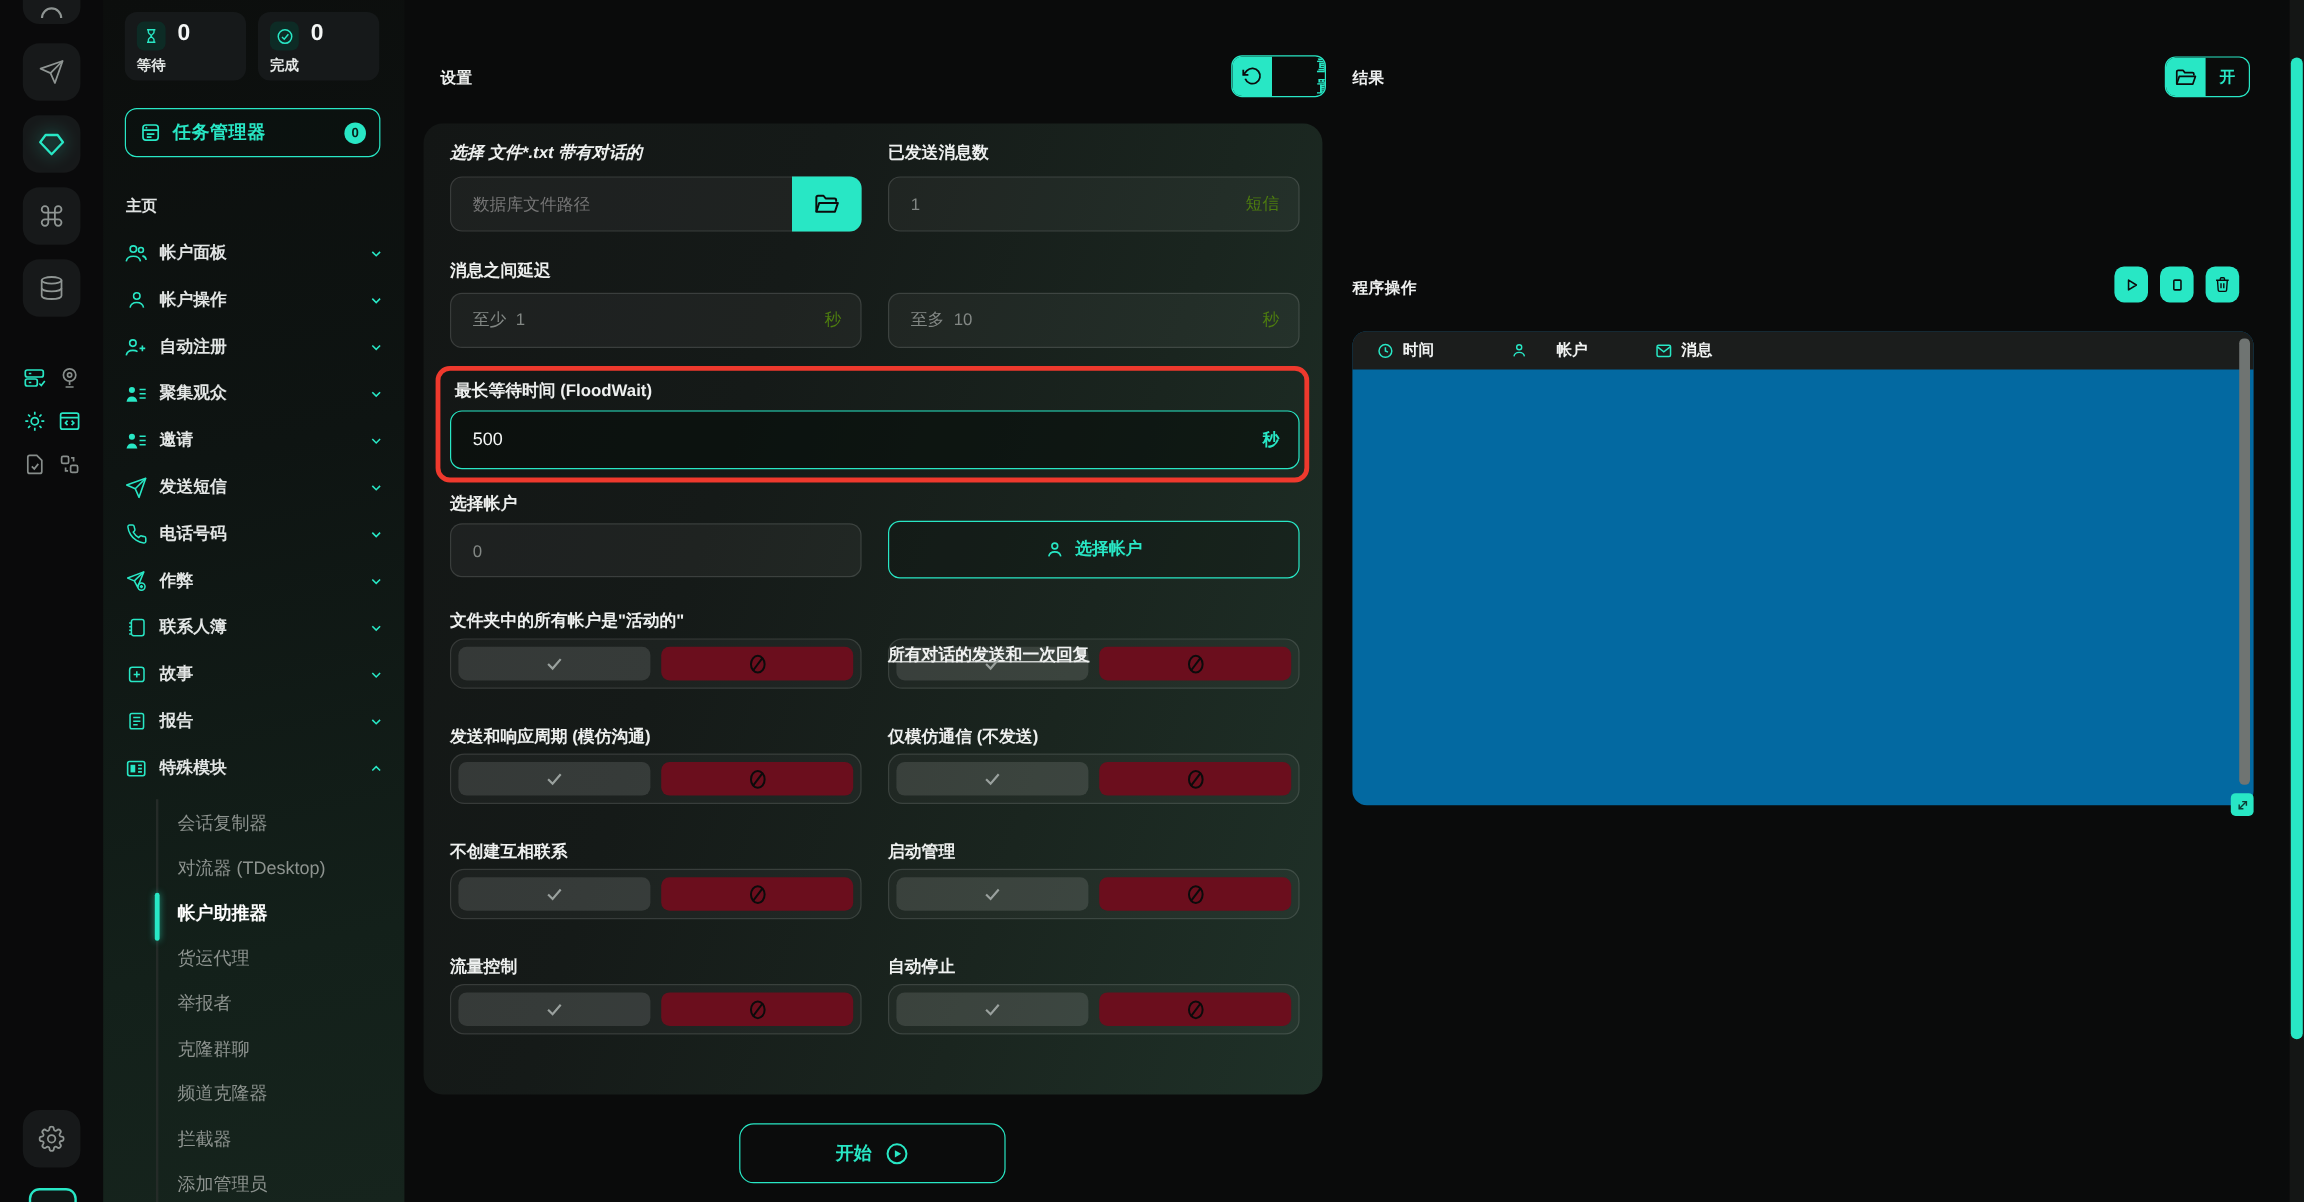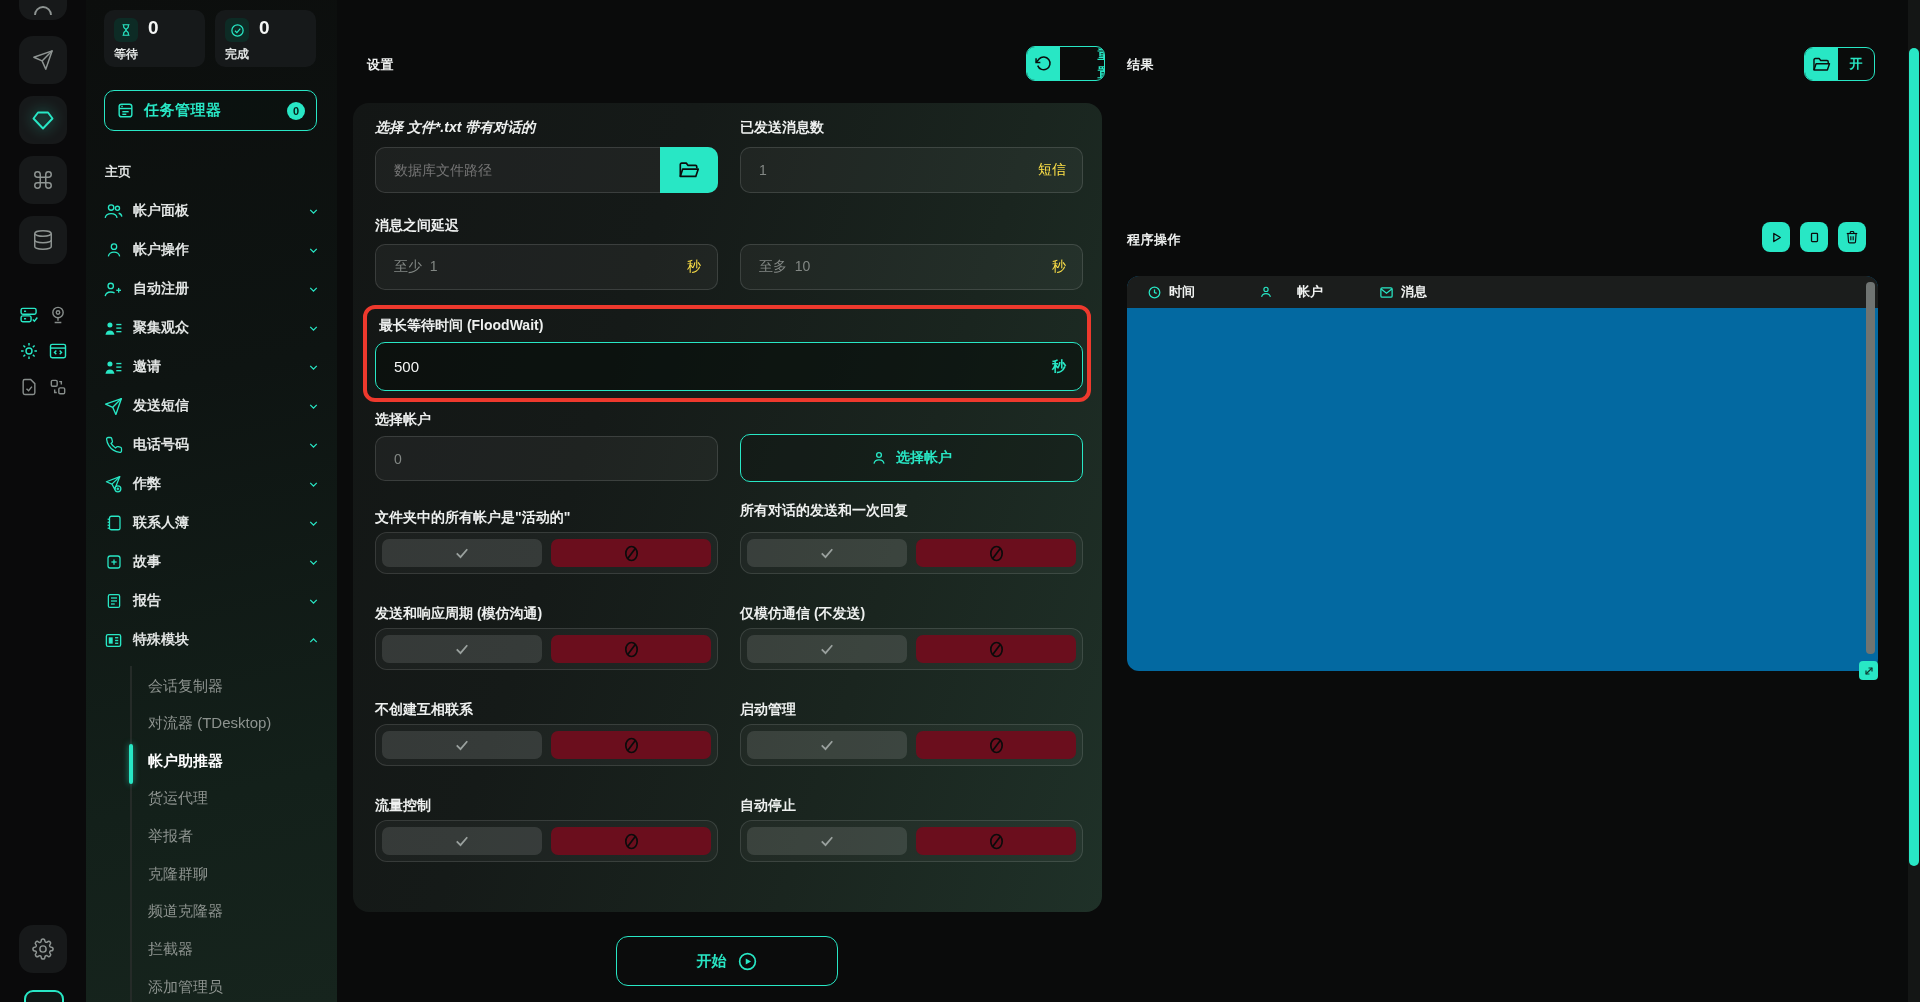--- a/index.html
+++ b/index.html
@@ -37,21 +37,21 @@
 
 .section-title{position:absolute;font-size:13px;font-weight:700;color:#eef0ef;letter-spacing:.5px;}
 .split-btn{position:absolute;height:35px;display:flex;border:1.5px solid #28e7c5;border-radius:9px;overflow:hidden;background:#0a0c0b;cursor:pointer;}
 .split-btn .ic{background:#28e7c5;display:flex;align-items:center;justify-content:center;color:#0b0c0c;}
 .split-btn .tx{display:flex;align-items:center;justify-content:center;color:#28e7c5;font-size:13px;font-weight:700;}
 .card{position:absolute;left:353px;top:103px;width:749px;height:809px;border-radius:16px;background:linear-gradient(108deg,#131615 0%,#151a18 34%,#1a251f 68%,#1f3128 100%);}
 .flabel{position:absolute;font-size:14px;font-weight:700;color:#eef0ef;}
 .field{position:absolute;height:46px;border-radius:10px;background:rgba(255,255,255,.045);border:1px solid rgba(255,255,255,.13);}
 .field input{position:absolute;left:0;top:0;width:100%;height:100%;background:transparent;border:none;outline:none;padding:0 40px 0 18px;font-size:14px;color:#828784;font-family:inherit;}
 .field input.white{color:#f4f6f5;font-size:15px;}
-.field .suffix{position:absolute;right:16px;top:50%;transform:translateY(-50%);font-size:14px;color:#fde047;}
+.field .suffix{position:absolute;right:16px;top:50%;transform:translateY(-50%);font-size:14px;color:#4d7c0f;}
 .field.fw{background:rgba(6,12,10,.55);border:1.5px solid #28e7c5;}
 .field.fw .suffix{color:#28e7c5;font-weight:700;}
 .folder-btn{position:absolute;right:-1px;top:-1px;width:58px;height:46px;background:#28e7c5;border-radius:0 10px 10px 0;display:flex;align-items:center;justify-content:center;color:#0b0c0c;cursor:pointer;}
 .red-box{position:absolute;left:363px;top:305px;width:728px;height:97px;border:4px solid #ee392d;border-radius:12px;pointer-events:none;}
 .acc-btn{position:absolute;left:740px;top:434px;width:343px;height:48px;border:1.5px solid #28e7c5;border-radius:10px;background:rgba(8,14,12,.25);display:flex;align-items:center;justify-content:center;gap:9px;color:#28e7c5;font-size:14px;font-weight:700;cursor:pointer;}
 .toggle{position:absolute;width:343px;height:42px;border-radius:12px;background:rgba(255,255,255,.035);border:1px solid rgba(255,255,255,.12);display:flex;gap:9px;padding:6px;}
 .toggle .seg{flex:1;border-radius:7px;display:flex;align-items:center;justify-content:center;cursor:pointer;}
 .toggle .seg.yes{background:rgba(255,255,255,.115);color:#9aa19e;}
 .toggle .seg.no{background:#6b0e1d;color:#0b0b0b;}
 .start-btn{position:absolute;left:616px;top:936px;width:222px;height:50px;border:1.5px solid #28e7c5;border-radius:12px;background:#0b0c0c;display:flex;align-items:center;justify-content:center;gap:10px;color:#28e7c5;font-size:15px;font-weight:700;cursor:pointer;}
@@ -465,21 +465,21 @@
   <span>
     <svg width="16" height="16" viewBox="0 0 24 24" fill="none" stroke="currentColor" stroke-width="2">
         <circle cx="12" cy="7.5" r="3.6"></circle>
         <path d="M4.5 20.5c.7-3.8 3.2-5.7 7.5-5.7s6.8 1.9 7.5 5.7"></path>
       </svg>
   </span>
   <span>选择帐户</span>
 </div>
 
 <div class="flabel" style="left:375px;top:509px;">文件夹中的所有帐户是"活动的"</div>
-<div class="flabel" style="left:740px;top:502px;">所有对话的发送和一次回复</div>
+<div class="flabel" style="left:740px;top:537px;text-decoration:underline;">所有对话的发送和一次回复</div>
 <div class="toggle" style="left:375px;top:532px;">
   <div class="seg yes">
       <svg width="18" height="18" viewBox="0 0 24 24" fill="none" stroke="currentColor" stroke-width="2.4">
         <polyline points="5 12.5 10 17.5 19 7"></polyline>
       </svg>
     </div>
   <div class="seg no">
       <svg width="21" height="21" viewBox="0 0 24 24" fill="none" stroke="currentColor" stroke-width="1.9">
         <ellipse cx="12" cy="12" rx="6.5" ry="8"></ellipse>
         <line x1="7.5" y1="18" x2="16.5" y2="6"></line>

